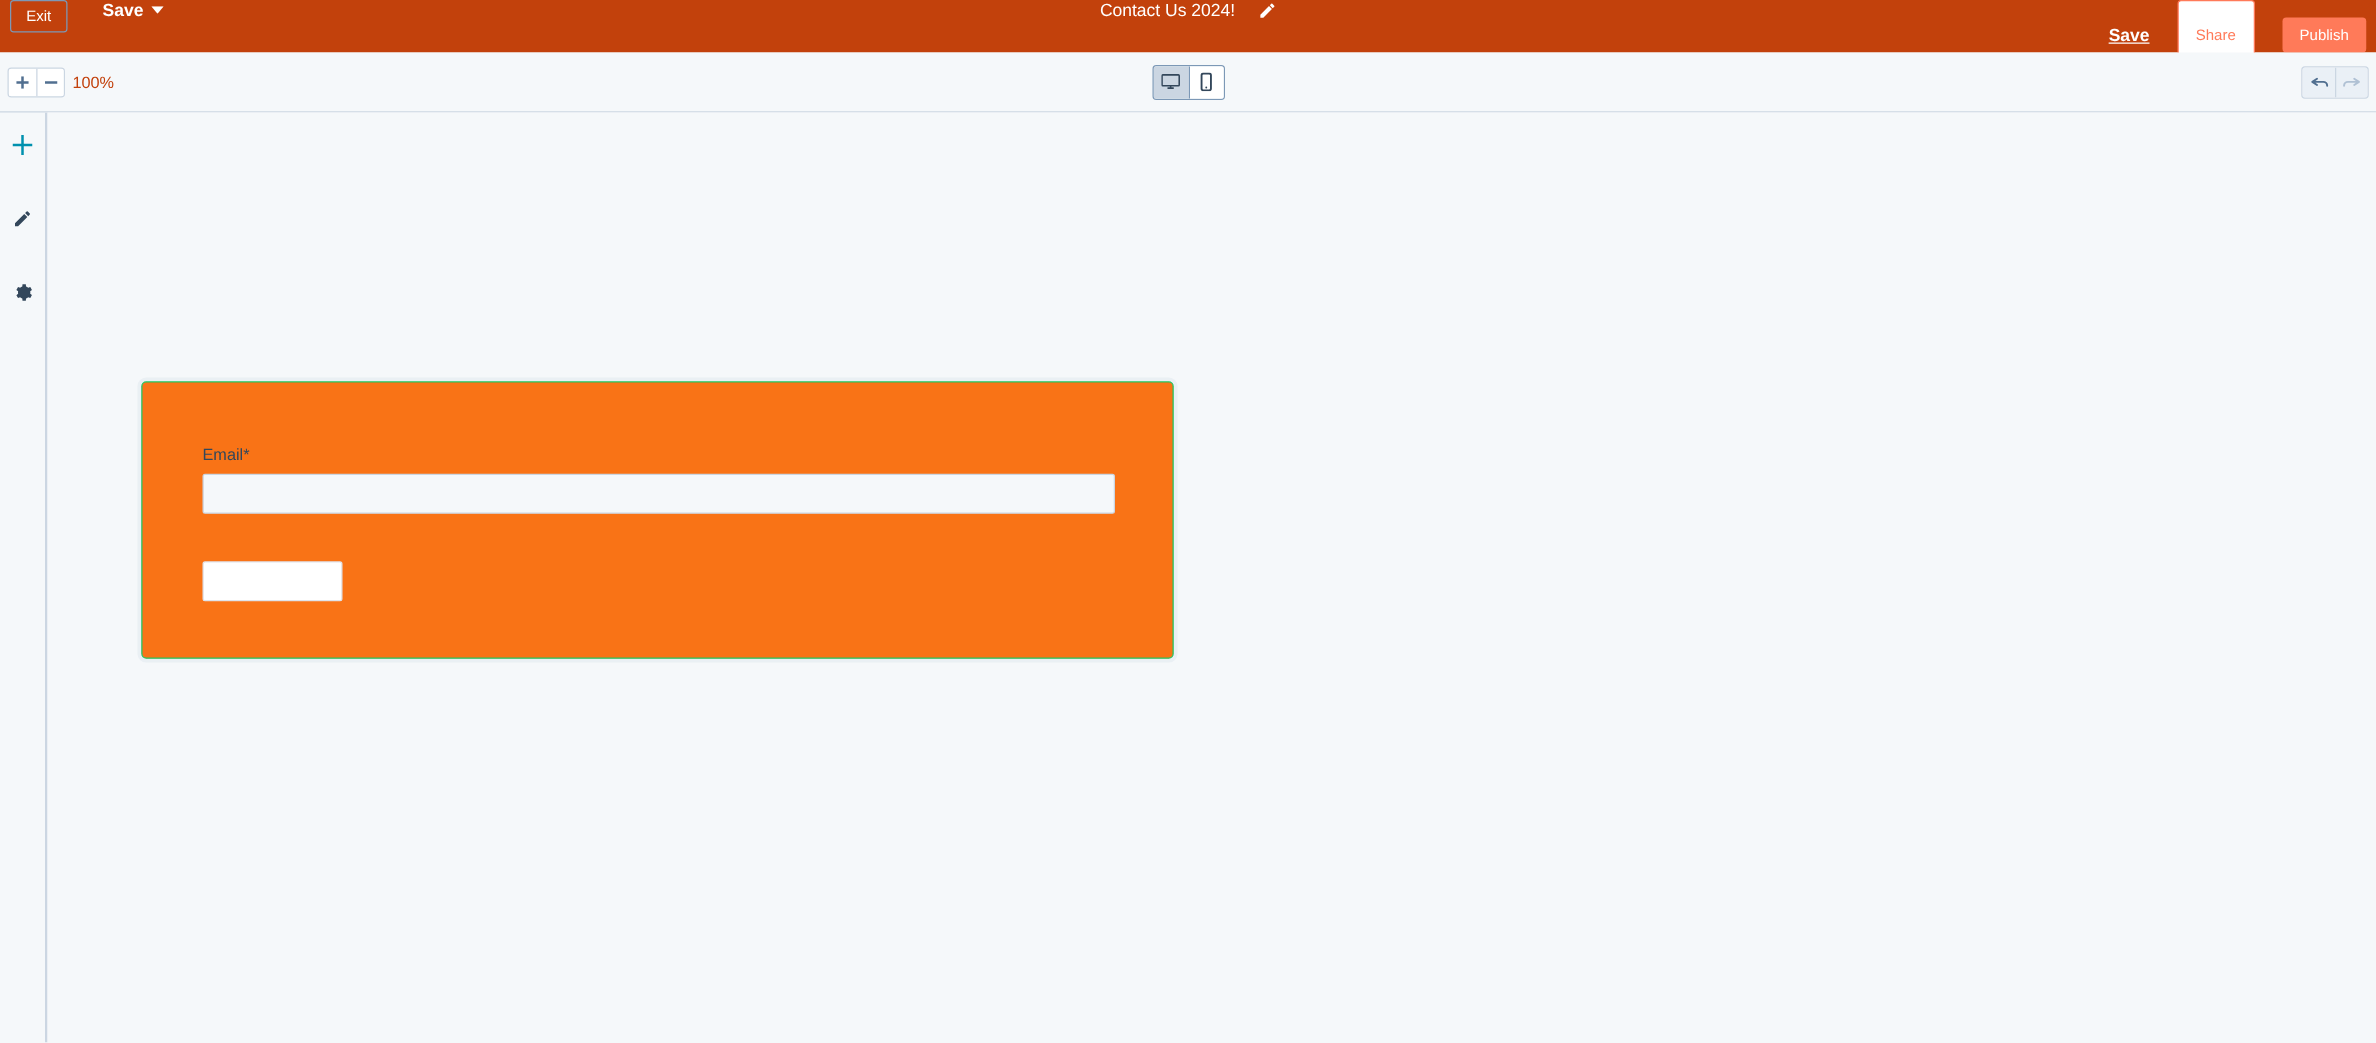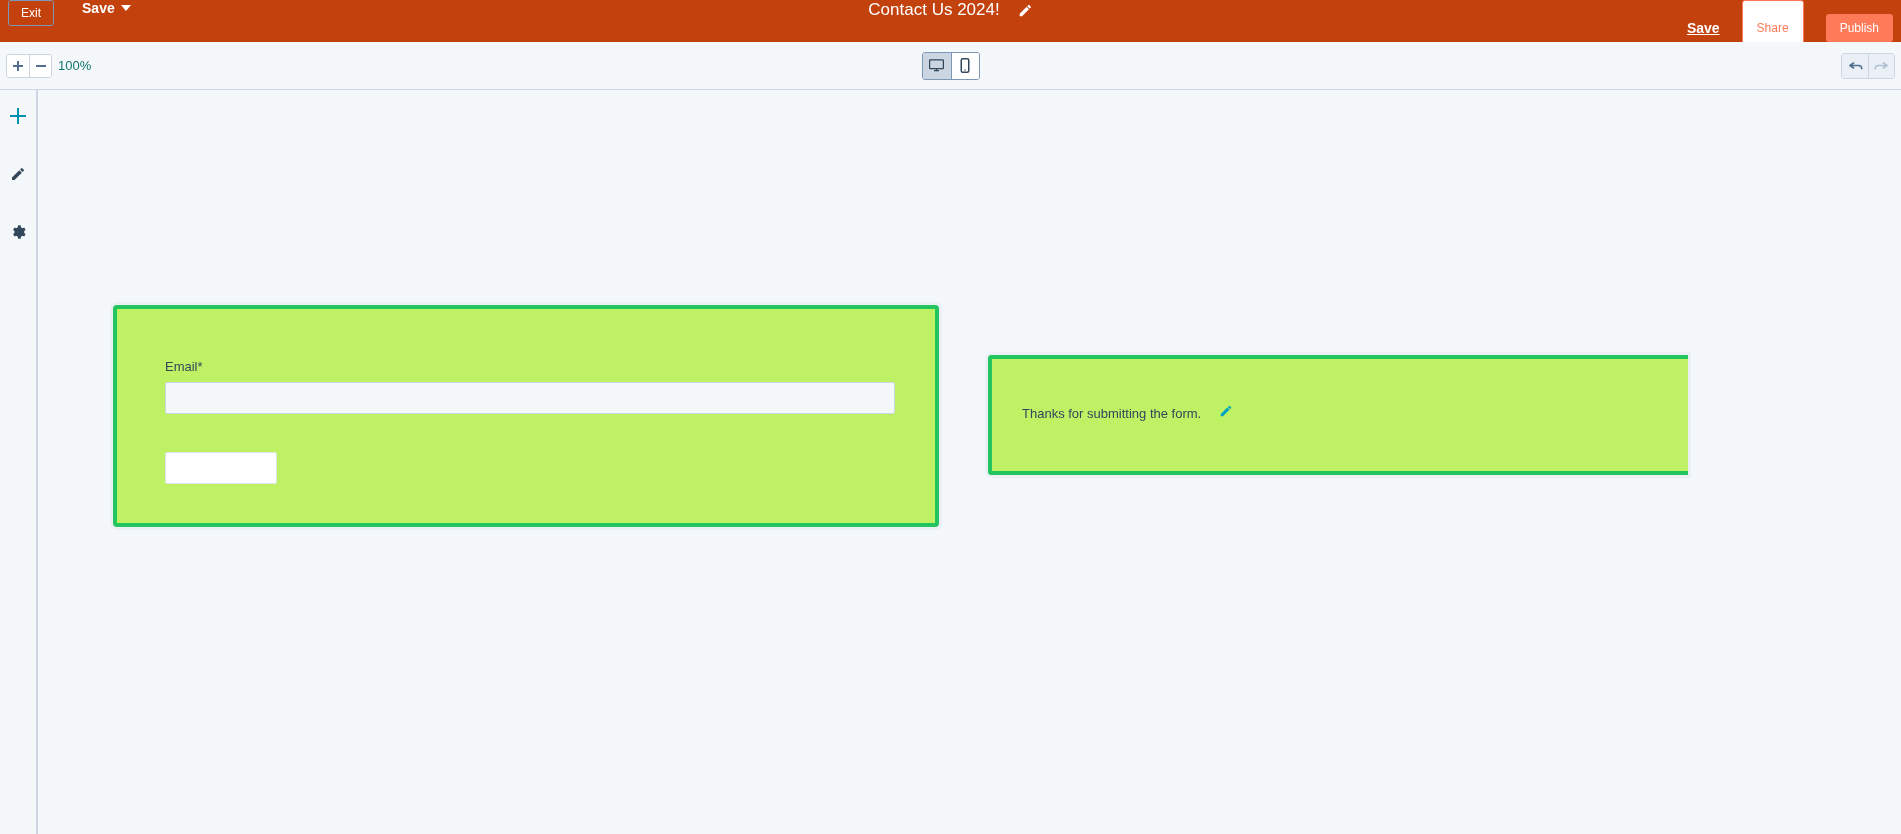--- a/index.html
+++ b/index.html
@@ -39,21 +39,21 @@
     font-weight: 600;
   }
   .chev-down { width: 10px; height: 6px; }
   .header-center {
     position: absolute;
     left: 50%;
     transform: translateX(-50%);
     display: flex;
     align-items: center;
     gap: 18px;
-    font-size: 17px;
+    font-size: 14px;
   }
   .header-right {
     margin-left: auto;
     display: flex;
     align-items: center;
     gap: 22px;
   }
   .save-link {
     color: #fff;
     text-decoration: underline;
@@ -91,21 +91,21 @@
     position: relative;
   }
   .zoom-group { display: flex; align-items: center; gap: 6px; }
   .zoom-btns { display: flex; border: 1px solid #cbd6e2; border-radius: 3px; overflow: hidden; }
   .zoom-b {
     width: 22px; height: 22px;
     display: flex; align-items: center; justify-content: center;
     background: #fff; cursor: pointer; color: #33475b; font-size: 14px;
   }
   .zoom-b + .zoom-b { border-left: 1px solid #cbd6e2; }
-  .zoom-label { font-size: 13px; color: #0f766e; }
+  .zoom-label { font-size: 13px; color: #c2410c; }
 
   .device-toggle {
     position: absolute;
     left: 50%;
     transform: translateX(-50%);
     display: flex;
     border: 1px solid #7c98b6;
     border-radius: 3px;
     overflow: hidden;
   }
@@ -141,22 +141,22 @@
 
   .canvas {
     flex: 1;
     position: relative;
     overflow: hidden;
     background: #f5f8fa;
   }
 
   .card {
     position: absolute;
-    background: #bef264;
-    border: 4px solid #22c55e;
+    background: #f97316;
+    border: 1px solid #22c55e;
     border-radius: 4px;
     box-shadow: 0 0 0 3px rgba(203,214,226,0.25);
   }
   .card.form-card {
     left: 75px; top: 215px;
     width: 826px; height: 222px;
     padding: 50px 48px 40px 48px;
   }
   .card.thanks-card {
     left: 950px; top: 265px;
@@ -280,25 +280,15 @@
   </div>
 
   <div class="canvas">
 
     <div class="card form-card">
       <div class="field-label">Email*</div>
       <input class="email-input" type="text" value="" style="">
       <div class="submit-placeholder"></div>
     </div>
 
-    <div class="card thanks-card">
-      <div class="thanks-row">
-        <span class="thanks-text">Thanks for submitting the form.</span>
-        <span class="edit-pencil">
-          <svg width="14" height="14" viewBox="0 0 24 24">
-            <path d="M3 17.25V21h3.75L17.81 9.94l-3.75-3.75L3 17.25zM20.71 7.04a1 1 0 0 0 0-1.41l-2.34-2.34a1 1 0 0 0-1.41 0l-1.83 1.83 3.75 3.75 1.83-1.83z" fill="#00a4bd"></path>
-          </svg>
-        </span>
-      </div>
-    </div>
 
   </div>
 </div>
 
 </body></html>

